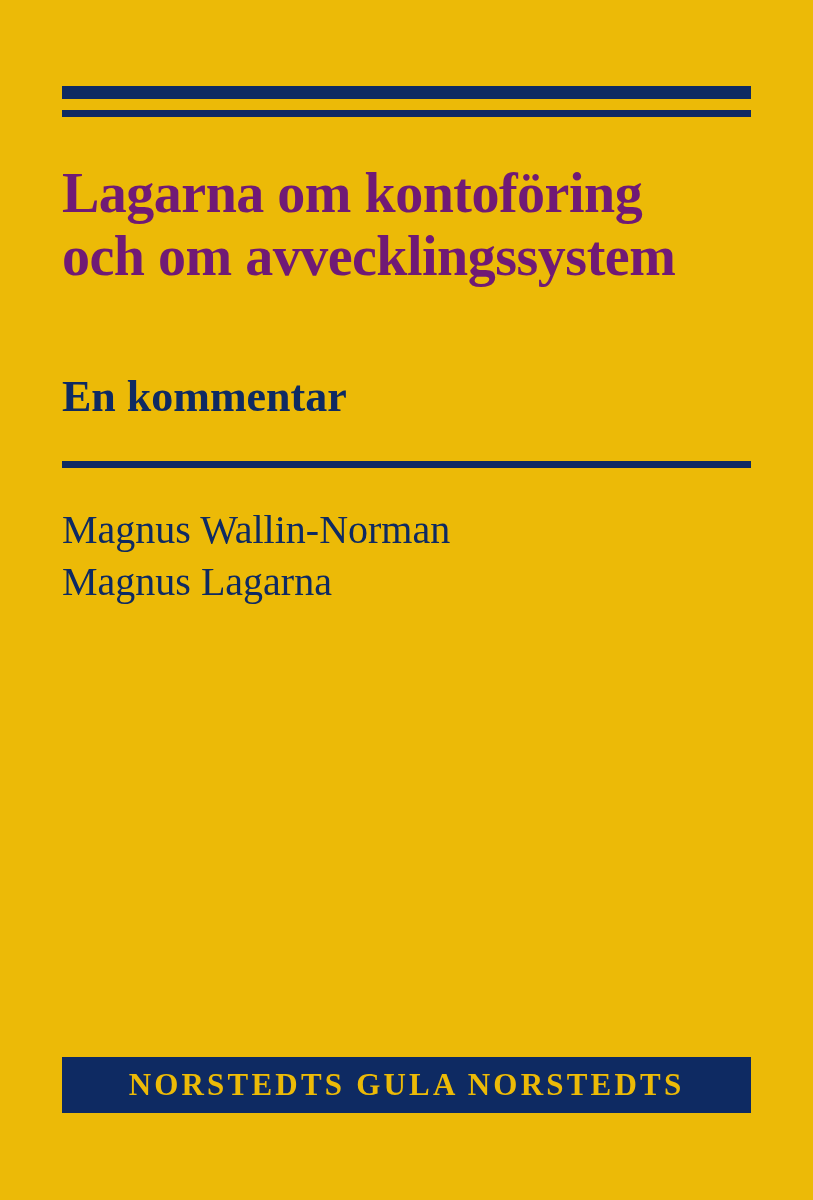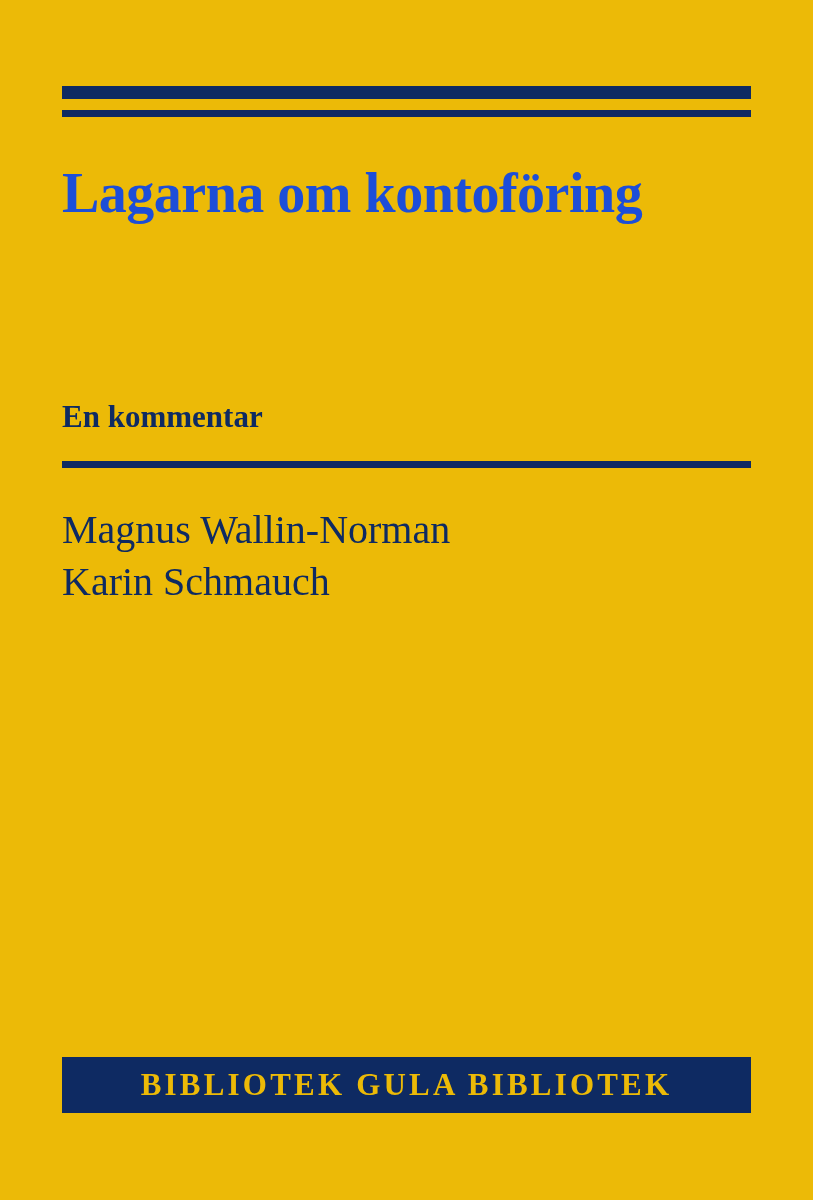--- a/index.html
+++ b/index.html
@@ -42,31 +42,31 @@
     position: absolute;
     left: 62px;
     top: 162px;
     width: 700px;
   }
   .title-line {
     font-family: "Liberation Serif", serif;
     font-weight: bold;
     font-size: 56px;
     line-height: 63px;
-    color: #1d4ed8;
+    color: #701a75;
     letter-spacing: -0.5px;
     white-space: nowrap;
   }
   .subtitle {
     position: absolute;
     left: 62px;
-    top: 396px;
+    top: 376px;
     font-family: "Liberation Serif", serif;
     font-weight: bold;
-    font-size: 31px;
+    font-size: 44px;
     line-height: 42px;
     color: #0E2A62;
   }
   .authors {
     position: absolute;
     left: 62px;
     top: 504px;
     width: 700px;
   }
   .author-line {
@@ -99,28 +99,29 @@
 </head>
 <body>
 
 <div class="cover">
 
   <div class="rule rule-top-thick"></div>
   <div class="rule rule-top-thin"></div>
 
   <div class="title-block">
     <div class="title-line">Lagarna om kontoföring</div>
+    <div class="title-line">och om avvecklingssystem</div>
   </div>
 
   <div class="subtitle">En kommentar</div>
 
   <div class="rule rule-mid"></div>
 
   <div class="authors">
     <div class="author-line">Magnus Wallin-Norman</div>
-    <div class="author-line">Karin Schmauch</div>
+    <div class="author-line">Magnus Lagarna</div>
   </div>
 
   <div class="series-band">
-    <span class="series-text">BIBLIOTEK GULA BIBLIOTEK</span>
+    <span class="series-text">NORSTEDTS GULA NORSTEDTS</span>
   </div>
 
 </div>
 
 </body></html>

